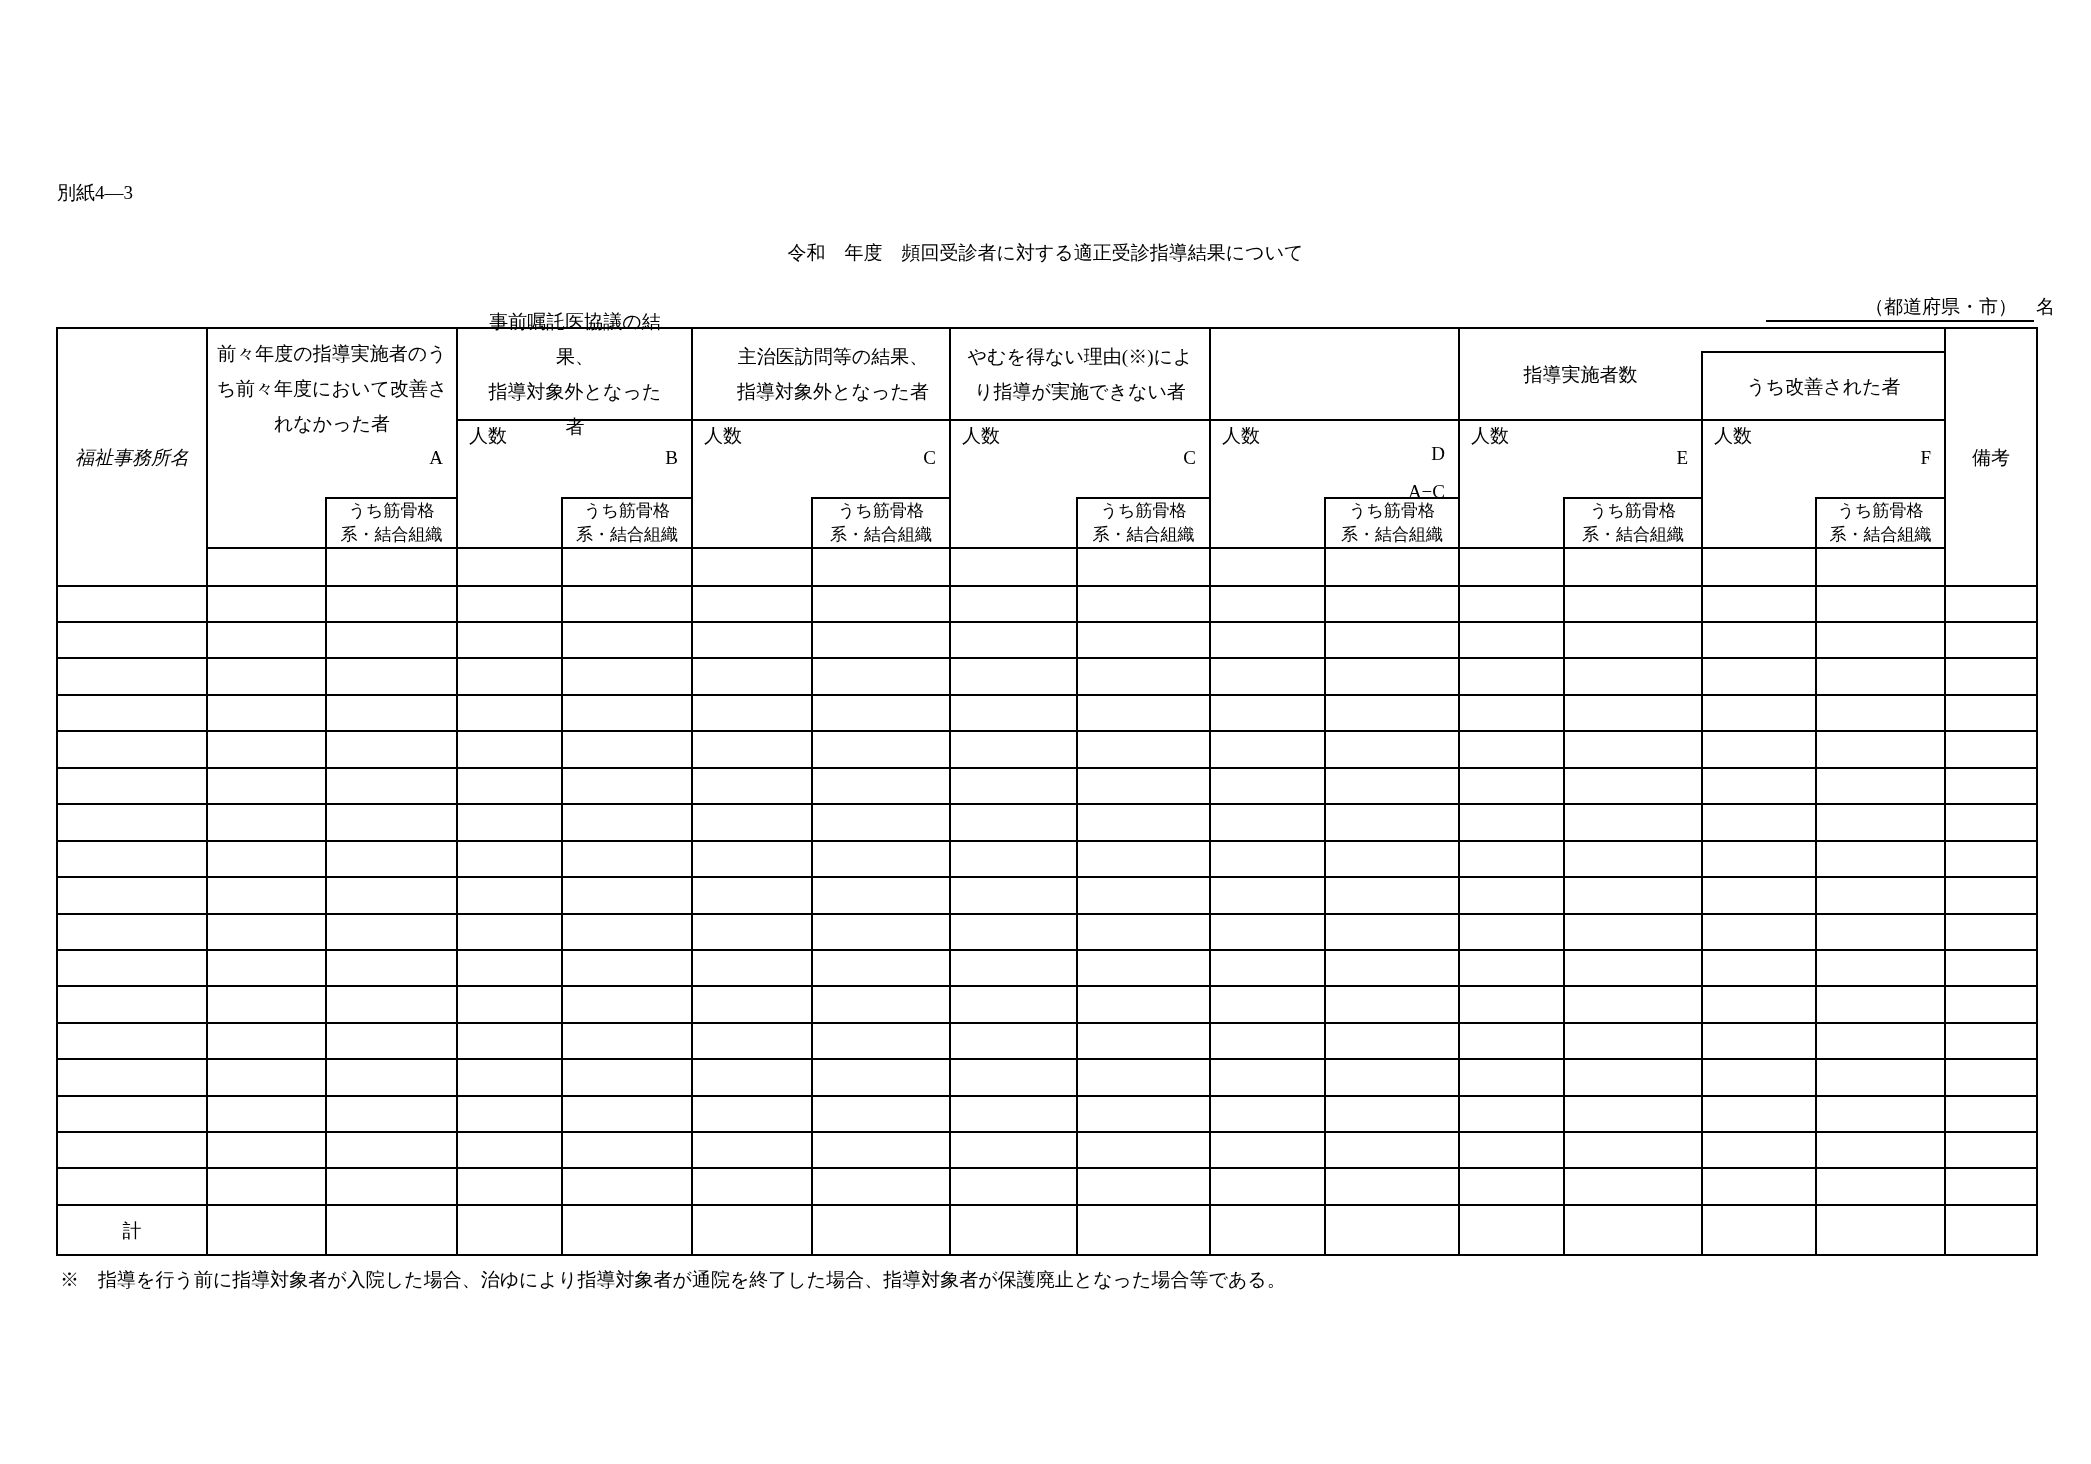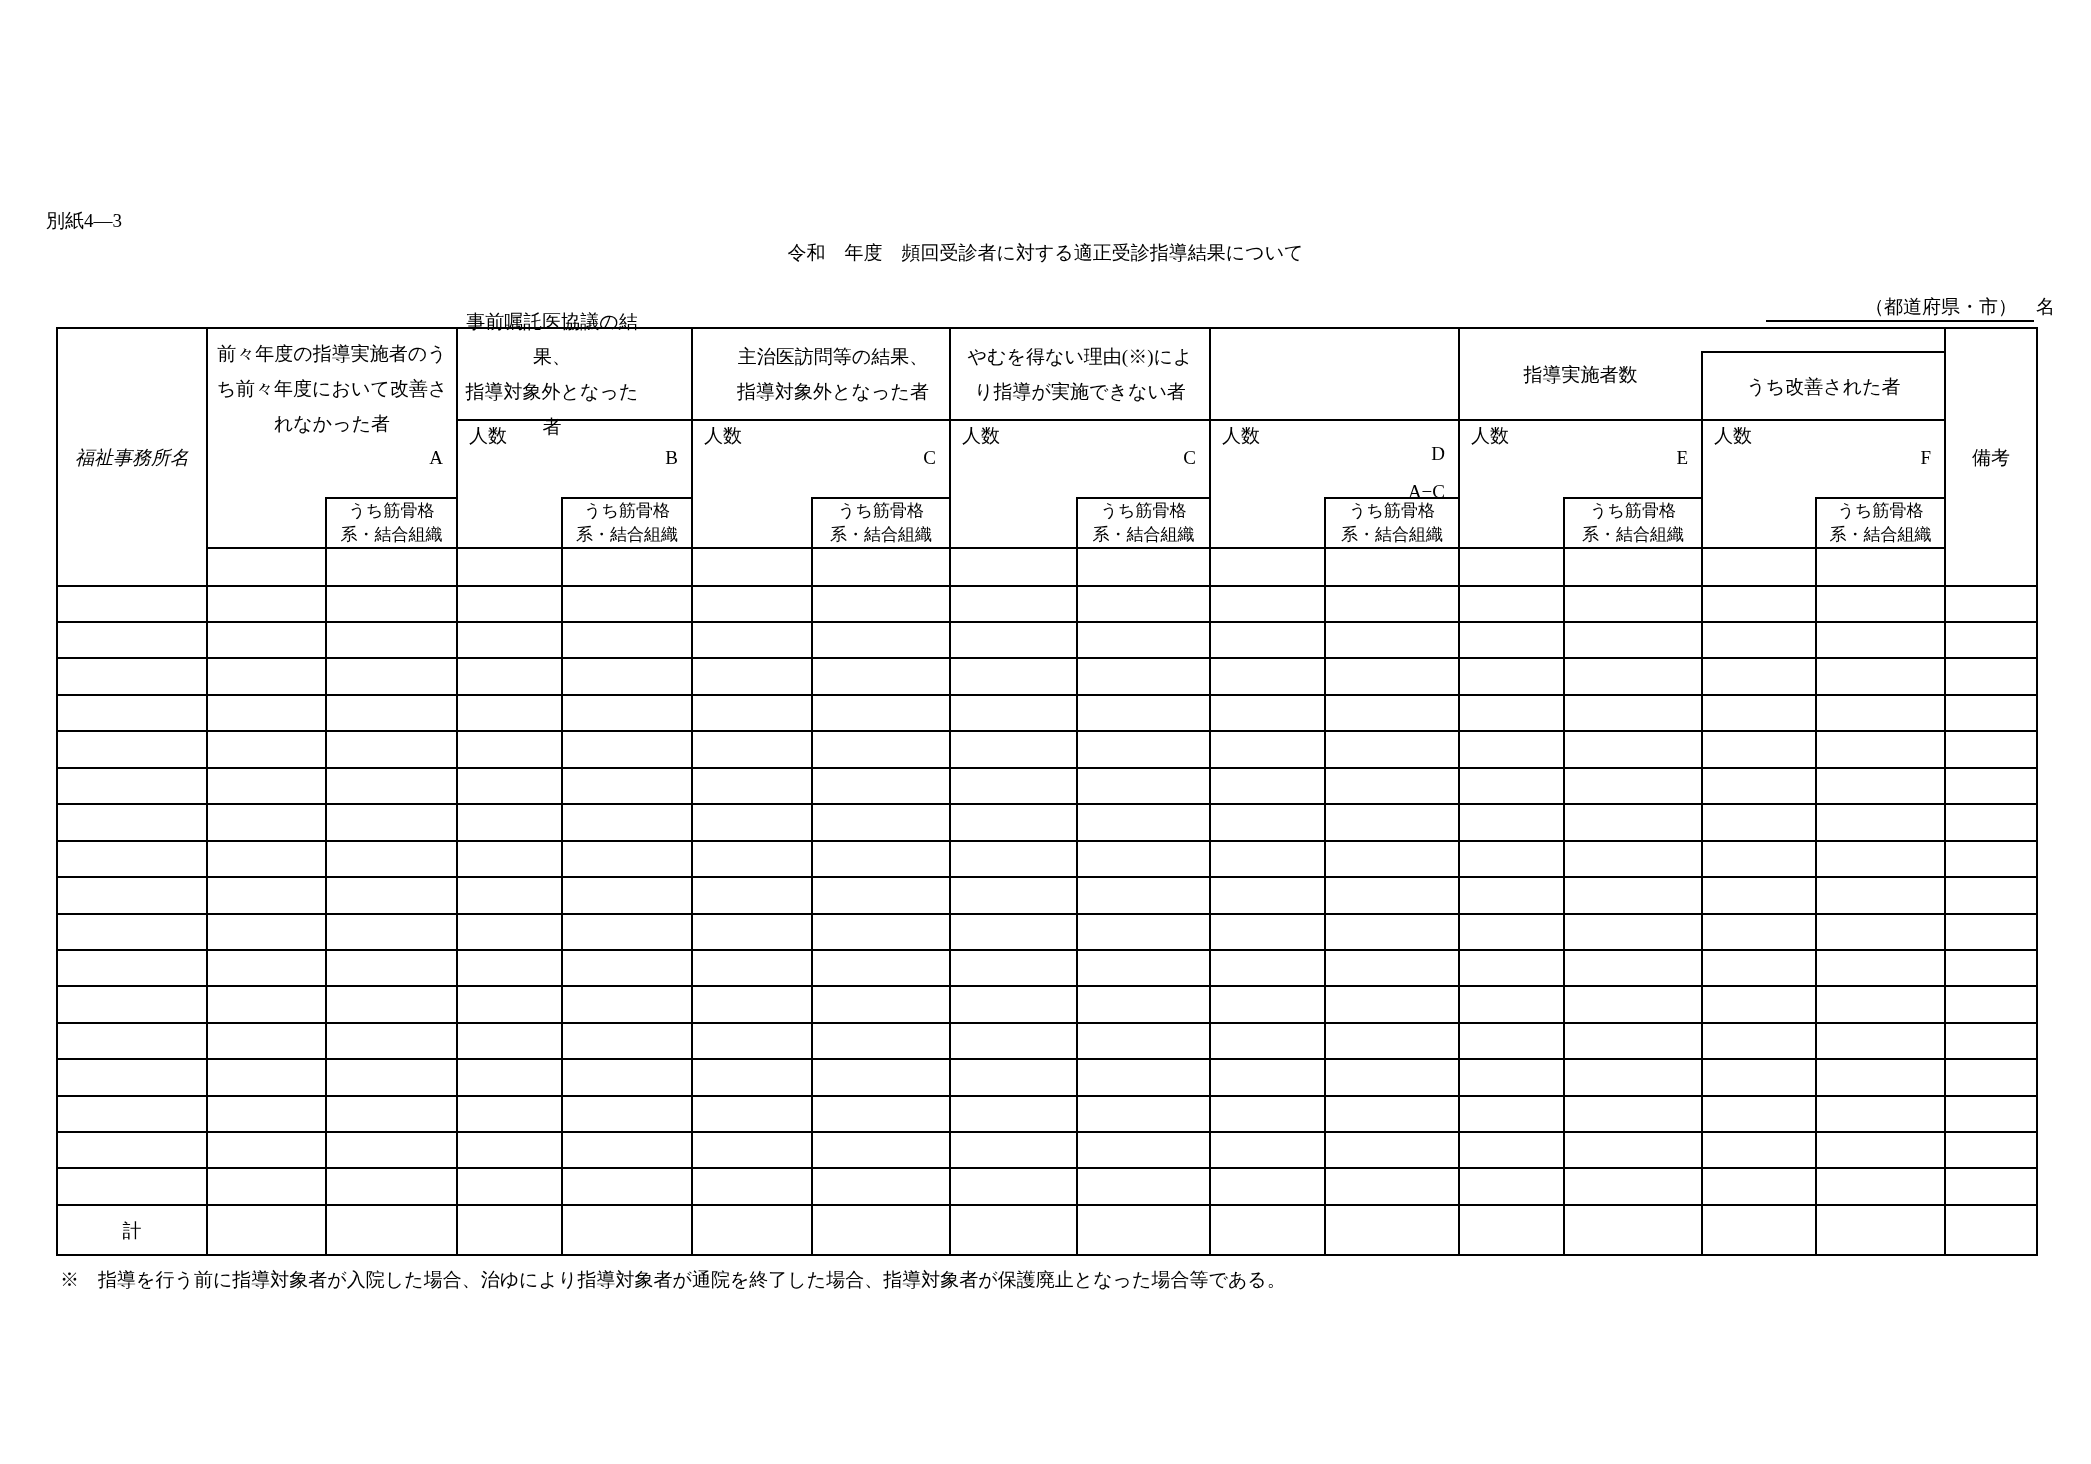--- a/index.html
+++ b/index.html
@@ -32,21 +32,21 @@
   .gline{position:absolute;background:#000;}
   .title{position:absolute;left:0;width:100%;text-align:center;}
   .underline-field{position:absolute;border-bottom:2px solid #000;}
   .footnote{position:absolute;white-space:nowrap;}
 </style>
 </head>
 <body>
 
 <div class="page">
 
-  <div class="abs" style="left:46px;top:180px;margin-top:28px;">別紙4—3</div>
+  <div class="abs" style="left:57px;top:180px;">別紙4—3</div>
   <div class="title" style="top:240px;">令和　年度　頻回受診者に対する適正受診指導結果について</div>
 
   <div class="abs" style="left:1865px;top:294px;">（都道府県・市）　名</div>
   <div class="underline-field" style="left:1766px;top:300px;width:268px;height:20px;"></div>
 
   <div class="abs" style="left:0;top:0;width:100%;height:100%;">
 
     <div id="grid" class="abs" style="left:0;top:0;width:100%;height:100%;">
         <div class="gline" style="left: 56px; top: 327px; width: 1982px; height: 2px;"></div>
         <div class="gline" style="left: 1701px; top: 351px; width: 245px; height: 2px;"></div>
@@ -97,21 +97,21 @@
         <div class="gline" style="left: 2036px; top: 327px; width: 2px; height: 929px;"></div>
       </div>
 
     <div class="cell" style="left:57px;top:328px;width:150px;height:258px;font-style:italic;">福祉事務所名</div>
 
     <div class="cell" style="left:1945px;top:328px;width:92px;height:258px;">備考</div>
 
     <div class="cell-top" style="left:207px;top:336px;width:250px;">前々年度の指導実施者のう
 ち前々年度において改善さ
 れなかった者</div>
-    <div class="cell" style="left:458px;top:328px;width:188px;height:92px;">事前嘱託医協議の結果、
+    <div class="cell" style="left:481px;top:328px;width:188px;height:92px;">事前嘱託医協議の結果、
 指導対象外となった者</div>
     <div class="cell" style="left:692px;top:328px;width:258px;height:92px;margin-left:12px;">主治医訪問等の結果、
 指導対象外となった者</div>
     <div class="cell" style="left:950px;top:328px;width:260px;height:92px;">やむを得ない理由(※)によ
 り指導が実施できない者</div>
     <div class="cell" style="left:1459px;top:328px;width:243px;height:92px;">指導実施者数</div>
     <div class="cell" style="left:1702px;top:352px;width:243px;height:68px;">うち改善された者</div>
 
     <div class="num-label" style="left:469px;top:424px;">人数</div>
     <div class="num-label" style="left:704px;top:424px;">人数</div>

